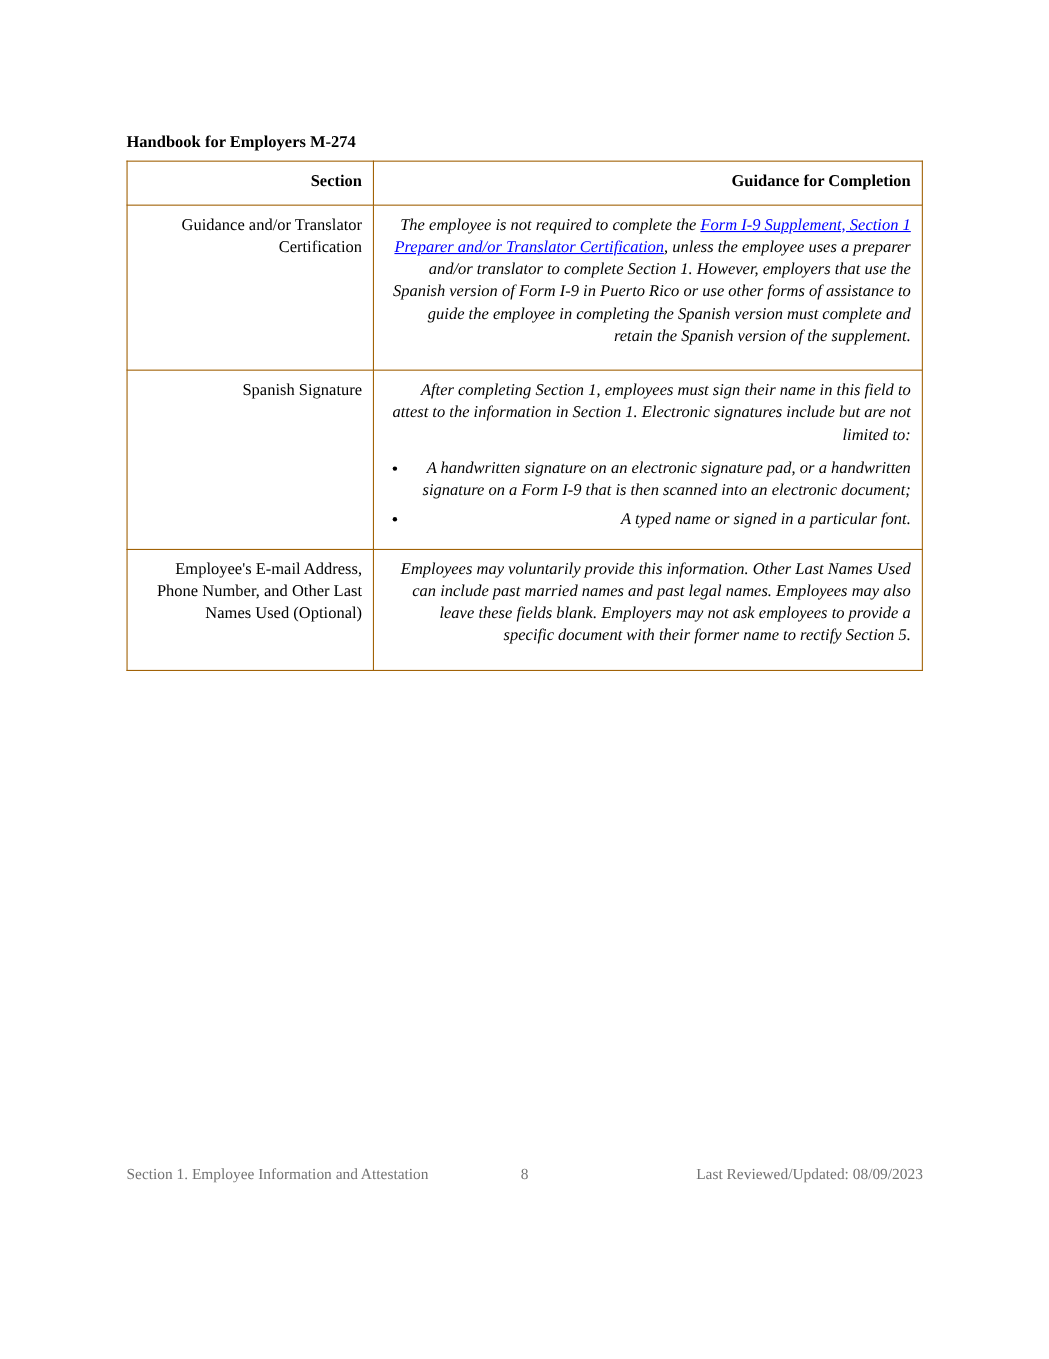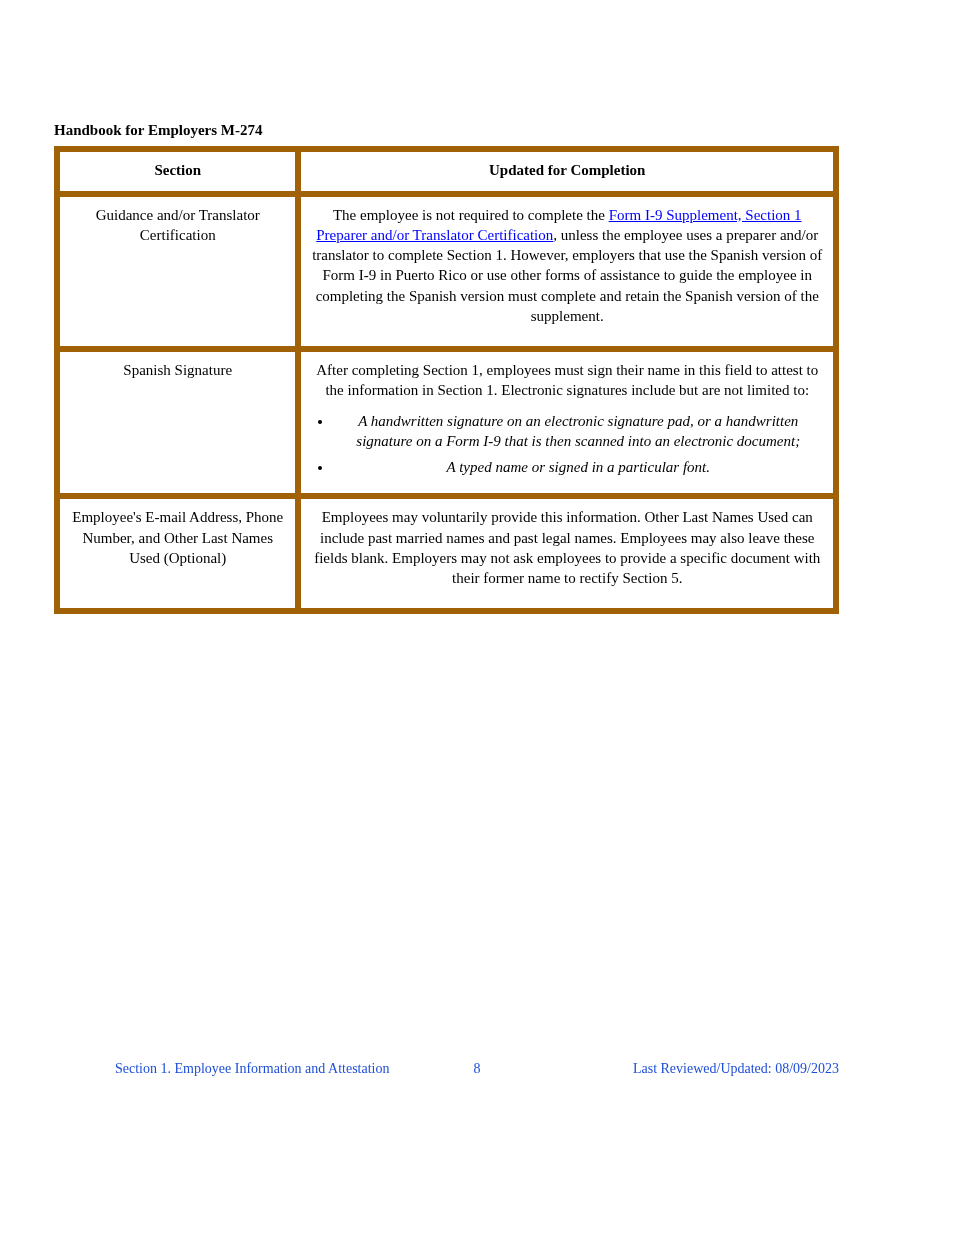--- a/index.html
+++ b/index.html
@@ -9,37 +9,37 @@
     font-family: "Times New Roman", Times, serif;
     font-size: 15px;
     color: #000000;
     line-height: 1.35;
   }
   .page {
     width: 954px;
     height: 1134px;
     position: relative;
     box-sizing: border-box;
-    padding: 120px 115px 0 54px;
+    padding: 120px 115px 0 115px;
   }
   .section-title {
     font-weight: bold;
     margin-bottom: 6px;
   }
   table.main {
     border-collapse: collapse;
     width: 100%;
     table-layout: fixed;
     font-size: 15px;
   }
   table.main td, table.main th {
-    border: 6px solid #a16207;
+    border: 1px solid #a16207;
     vertical-align: top;
     padding: 8px 10px 10px 10px;
-    text-align: center;
+    text-align: right;
     word-wrap: break-word;
   }
   table.main th {
     font-weight: bold;
   }
   col.c1 { width: 31%; }
   col.c2 { width: 69%; }
   a.link {
     color: #0000ff;
     text-decoration: underline;
@@ -51,29 +51,30 @@
   }
   ul.bullets li {
     margin-bottom: 6px;
     font-style: italic;
   }
   .row-label {
     font-weight: normal;
   }
   .para {
     margin: 0 0 10px 0;
+    font-style: italic;
   }
   
   .footer {
     position: absolute;
     left: 115px;
     right: 115px;
     bottom: 55px;
     font-size: 14px;
-    color: #1d4ed8;
+    color: #737373;
     display: flex;
     justify-content: space-between;
     text-align: center;
   }
   .footer .page-num {
     position: absolute;
     left: 50%;
     transform: translateX(-50%);
   }
 </style>
@@ -84,21 +85,21 @@
   <div class="section-title">Handbook for Employers M-274</div>
 
   <table class="main">
     <colgroup>
         <col class="c1">
         <col class="c2">
       </colgroup>
     <thead>
       <tr>
         <th>Section</th>
-        <th>Updated for Completion</th>
+        <th>Guidance for Completion</th>
       </tr>
     </thead>
     <tbody>
 
       <tr>
         <td class="row-label">Guidance and/or Translator Certification</td>
         <td>
           <p class="para">
             <span>The employee is not required to complete the </span><a class="link">Form I-9 Supplement, Section 1 Preparer and/or Translator Certification</a><span>, unless the employee uses a preparer and/or translator to complete Section 1. However, employers that use the Spanish version of Form I-9 in Puerto Rico or use other forms of assistance to guide the employee in completing the Spanish version must complete and retain the Spanish version of the supplement.</span>
           </p>

